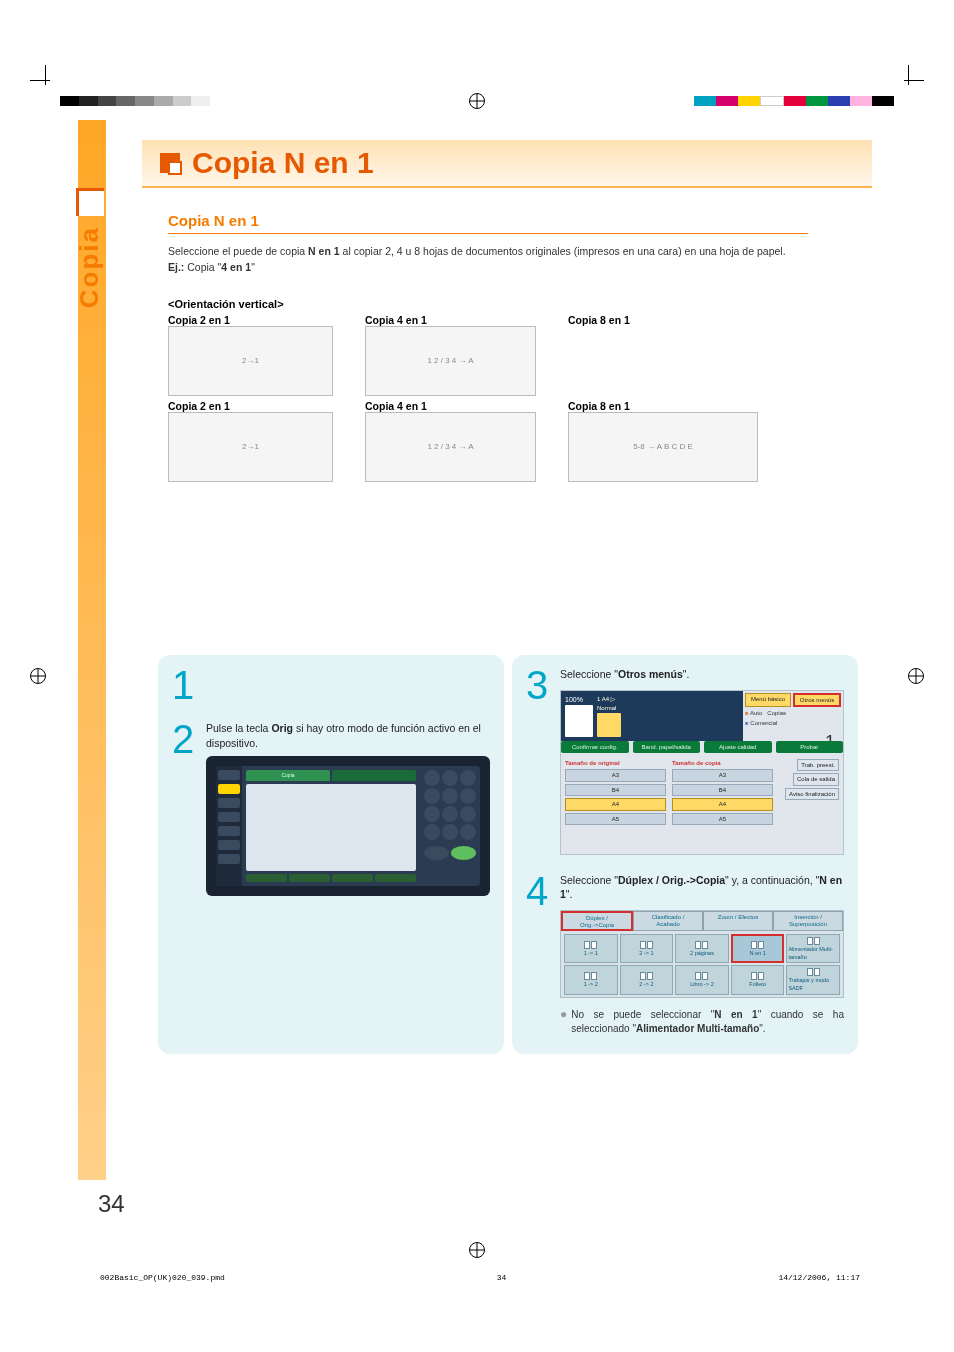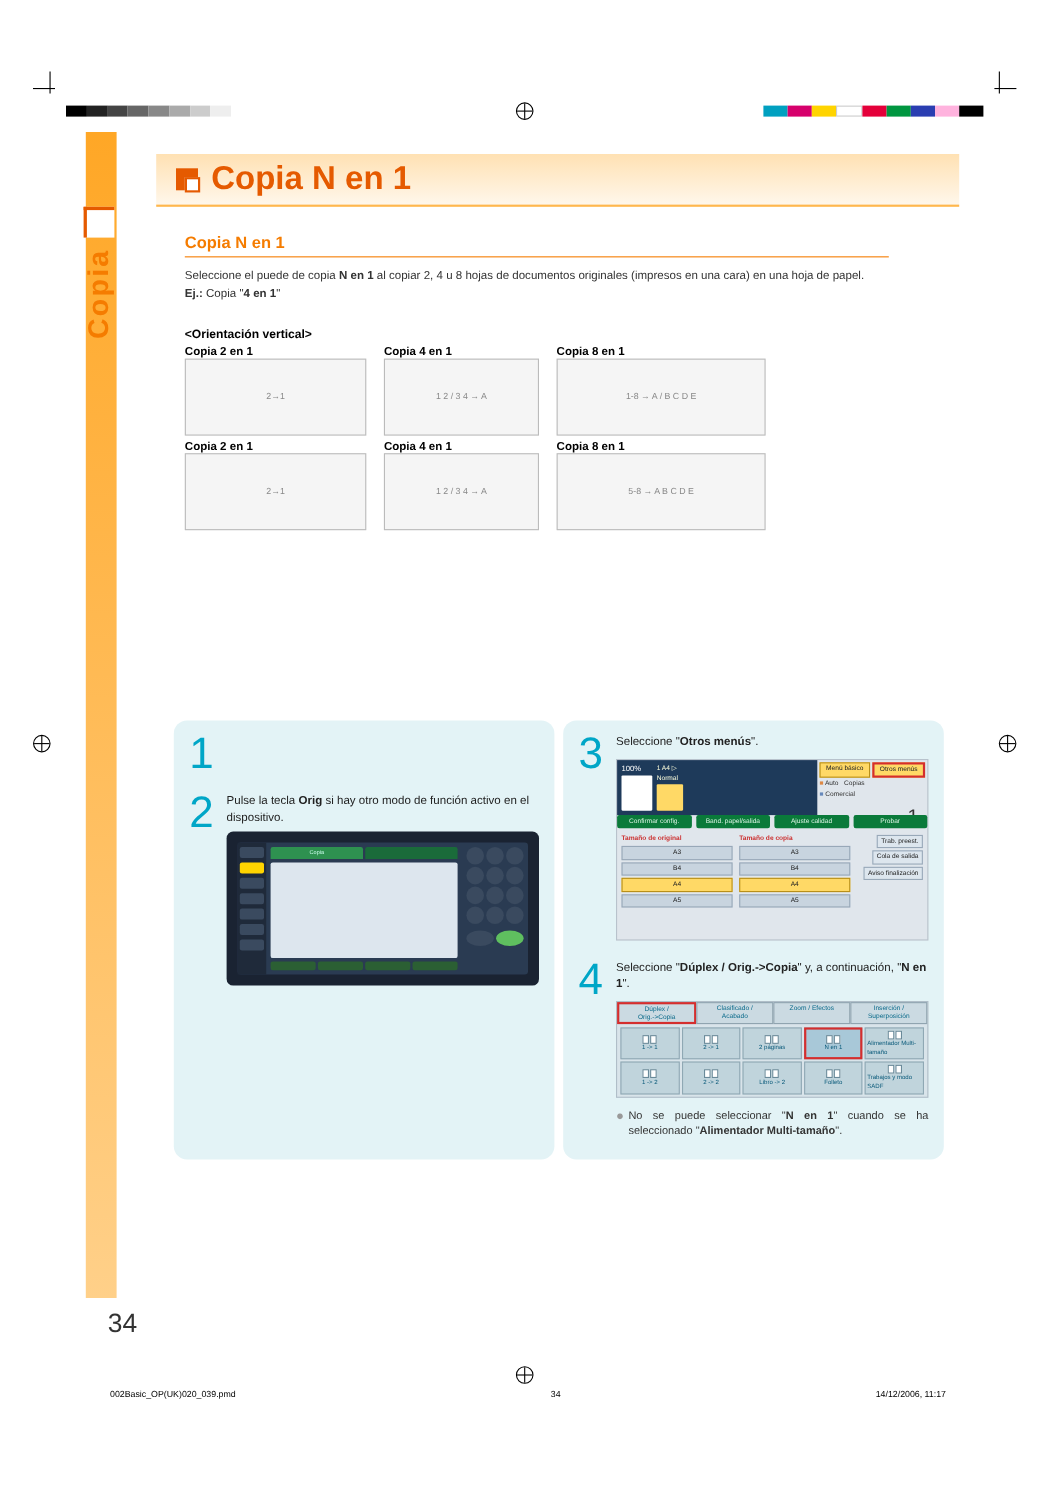--- a/index.html
+++ b/index.html
@@ -148,34 +148,34 @@
   .intro-indent { margin-left: 18px; }
 
   .orientation-heading {
     font-size: 11px; font-weight: bold; margin: 22px 0 4px 0;
   }
   .copy-label {
     font-size: 10.5px; font-weight: bold;
   }
 
   .diagram-row {
-    display: flex; gap: 16px; margin-top: 4px;
+    display: flex; gap: 32px; margin-top: 4px;
   }
   .diag-col {
     display: flex; flex-direction: column;
   }
   .diag-img {
     background: #f5f5f5;
     border: 1px solid #bbb;
     height: 70px;
     display:flex;align-items:center;justify-content:center;
     font-size:8px;color:#888;
   }
   .diag-2 { width: 165px; }
-  .diag-4 { width: 141px; }
+  .diag-4 { width: 171px; }
   .diag-8 { width: 190px; }
 
   .steps-area {
     position: absolute;
     left: 80px; top: 535px;
     width: 700px;
     display: flex;
     gap: 8px;
   }
   .steps-col {
@@ -286,23 +286,23 @@
   .bullet-note .dot{color:#999;font-size:12px;line-height:1}
 
   .page-number {
     position: absolute;
     left: 20px; bottom: 12px;
     font-size: 24px; color: #333;
   }
 
   .footer {
     position: absolute;
-    bottom: 80px; left: 100px; width: 760px;
+    bottom: 70px; left: 100px; width: 760px;
     font-size: 8px; color: #000;
-    display: flex; justify-content: space-between;
+    display: flex; justify-content: space-between; font-family: Liberation Mono, monospace;
   }
 </style>
 </head>
 <body>
 
 <div class="top-registration">
   <div class="reg-left">
       <div class="reg-left-bar">
         <span></span>
         <span></span>
@@ -359,21 +359,20 @@
       <div class="diag-col">
         <div class="copy-label">Copia 2 en 1</div>
         <div class="diag-img diag-2">2→1</div>
       </div>
       <div class="diag-col">
         <div class="copy-label">Copia 4 en 1</div>
         <div class="diag-img diag-4">1 2 / 3 4 → A</div>
       </div>
       <div class="diag-col">
         <div class="copy-label">Copia 8 en 1</div>
-        <div class="diag-img diag-8">1-8 → A / B C D E</div>
       </div>
     </div>
 
     <div class="diagram-row">
       <div class="diag-col">
         <div class="copy-label">Copia 2 en 1</div>
         <div class="diag-img diag-2">2→1</div>
       </div>
       <div class="diag-col">
         <div class="copy-label">Copia 4 en 1</div>

